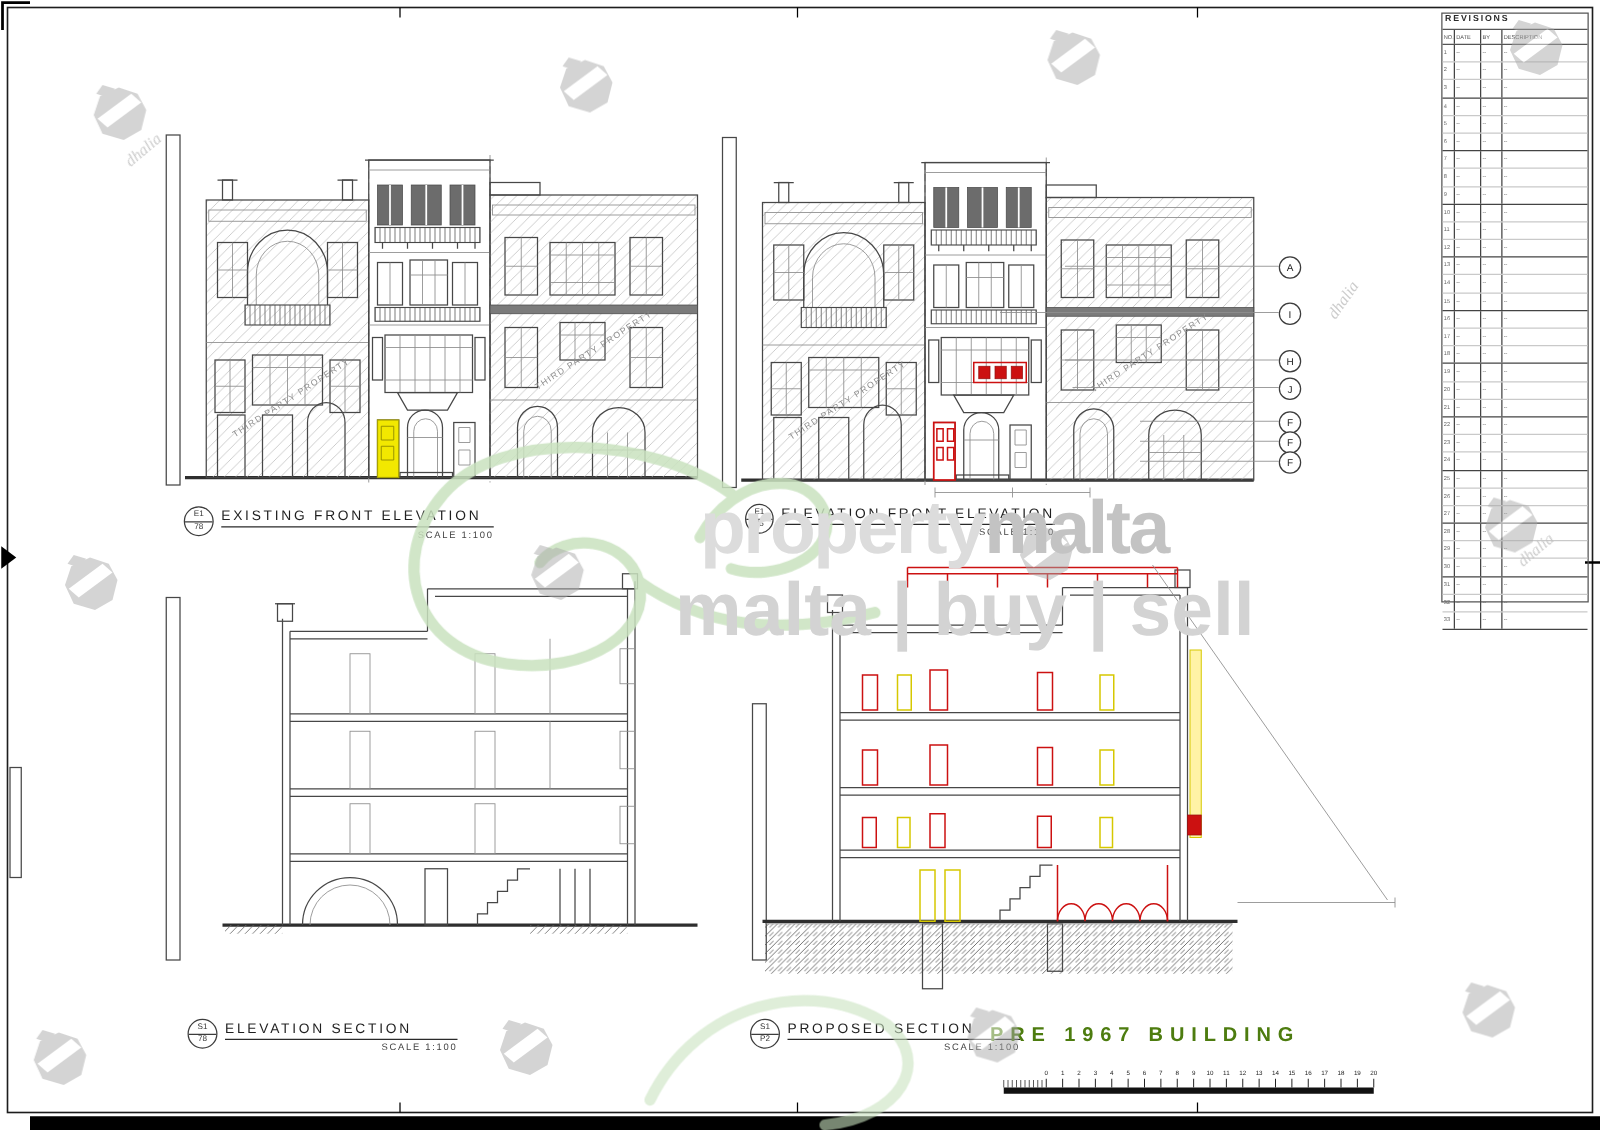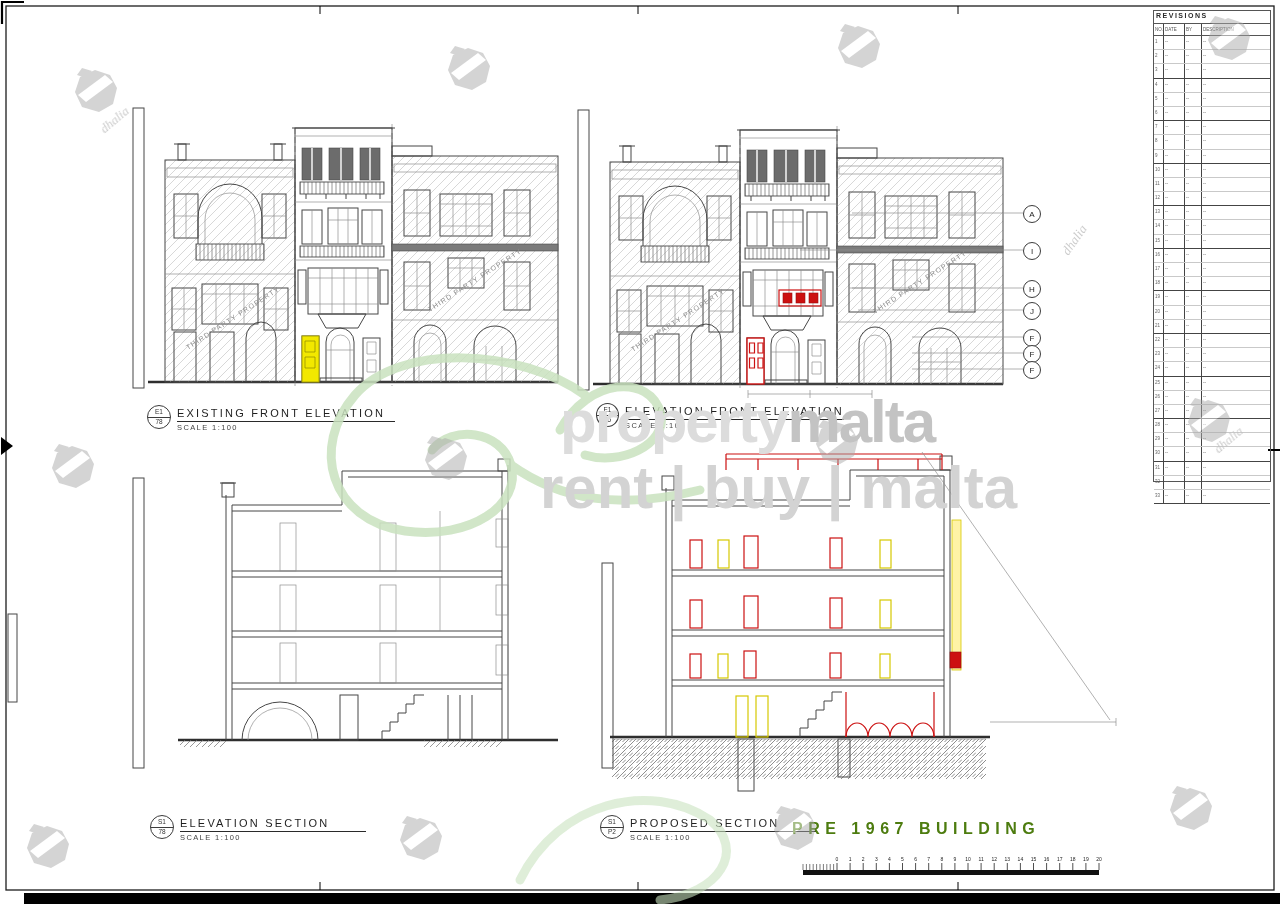--- a/index.html
+++ b/index.html
@@ -28,21 +28,21 @@
   
   .dwg-title{position:absolute;display:flex;align-items:flex-start;gap:6px;z-index:3}
   .ref-bubble{width:22px;height:22px;border:1.2px solid #3c3c3c;border-radius:50%;
     display:flex;flex-direction:column;align-items:center;justify-content:center;
     font-size:6.5px;color:#333;line-height:1;background:#fff}
   .ref-bubble .bot{border-top:1px solid #3c3c3c;width:100%;text-align:center;padding-top:1px}
   .ref-bubble .top{width:100%;text-align:center;padding-bottom:1px}
   .t-wrap{flex:1;padding-top:2px}
   .t-main{font-size:11px;letter-spacing:2.2px;color:#1f1f1f;border-bottom:1.6px solid #2a2a2a;
     padding-bottom:2px;white-space:nowrap}
-  .t-scale{font-size:7.5px;letter-spacing:1.4px;color:#444;text-align:left;padding-top:1px}
+  .t-scale{font-size:7.5px;letter-spacing:1.4px;color:#444;text-align:right;padding-top:1px}
 
   
   .marker{position:absolute;width:16px;height:16px;border:1px solid #3c3c3c;border-radius:50%;
     background:#fff;display:flex;align-items:center;justify-content:center;
     font-size:8px;color:#222;z-index:3}
 
   
   .pre-note{position:absolute;left:792px;top:820px;font-size:16px;font-weight:600;
     letter-spacing:5.5px;color:#4d7c0f;z-index:3;white-space:nowrap}
 
@@ -609,19 +609,19 @@
         <use href="#blob" x="1185" y="398"></use>
         <use href="#blob" x="24" y="824"></use>
         <use href="#blob" x="397" y="816"></use>
         <use href="#blob" x="771" y="806"></use>
         <use href="#blob" x="1167" y="786"></use>
       </g>
     </svg>
     <div class="wm-brand">
       <span class="wm-light">property</span><span class="wm-bold">malta</span>
     </div>
-    <div class="wm-tag">rent | buy | malta</div>
+    <div class="wm-tag">malta | buy | sell</div>
     <div class="wm-dh" style="left:98px;top:112px;transform:rotate(-40deg)">dhalia</div>
     <div class="wm-dh" style="left:1058px;top:232px;transform:rotate(-55deg)">dhalia</div>
     <div class="wm-dh" style="left:1212px;top:432px;transform:rotate(-40deg)">dhalia</div>
   </div>
 
 </div>
 
 </body></html>

